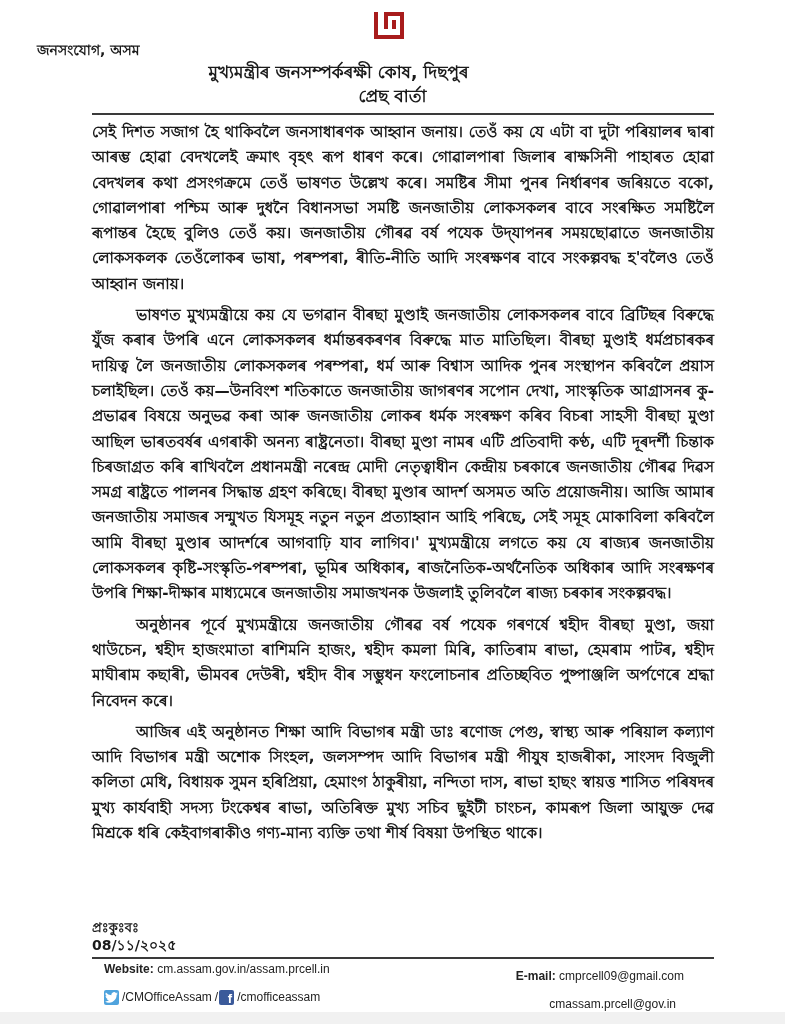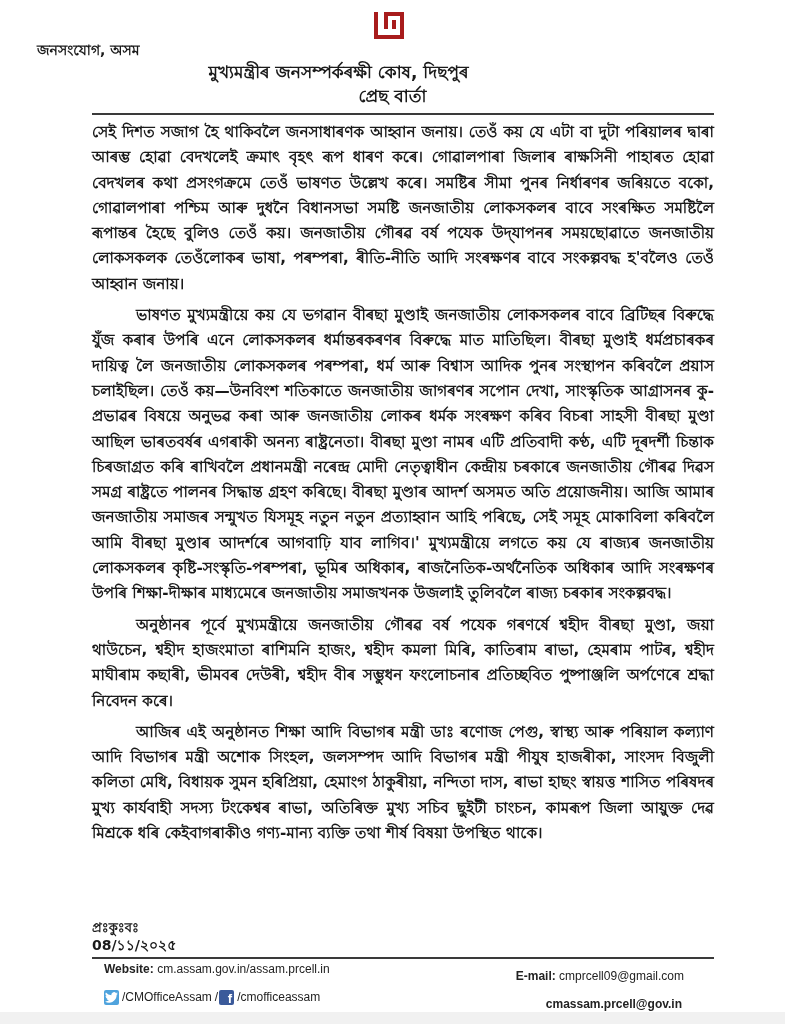--- a/index.html
+++ b/index.html
@@ -133,22 +133,21 @@
       justify-content: center;
     }
     .footer-right {
       position: absolute;
       right: 30px;
       top: 0;
       white-space: nowrap;
       margin-top: 7px;
     }
     .footer-right.r2right {
-      right: 32px;
-      font-weight: bold;
+      right: 38px;
     }
     .label-bold { font-weight: bold; }
     .social-icon {
       display: inline-block;
       width: 15px;
       height: 15px;
       border-radius: 2px;
       margin-right: 3px;
       vertical-align: middle;
       position: relative;

